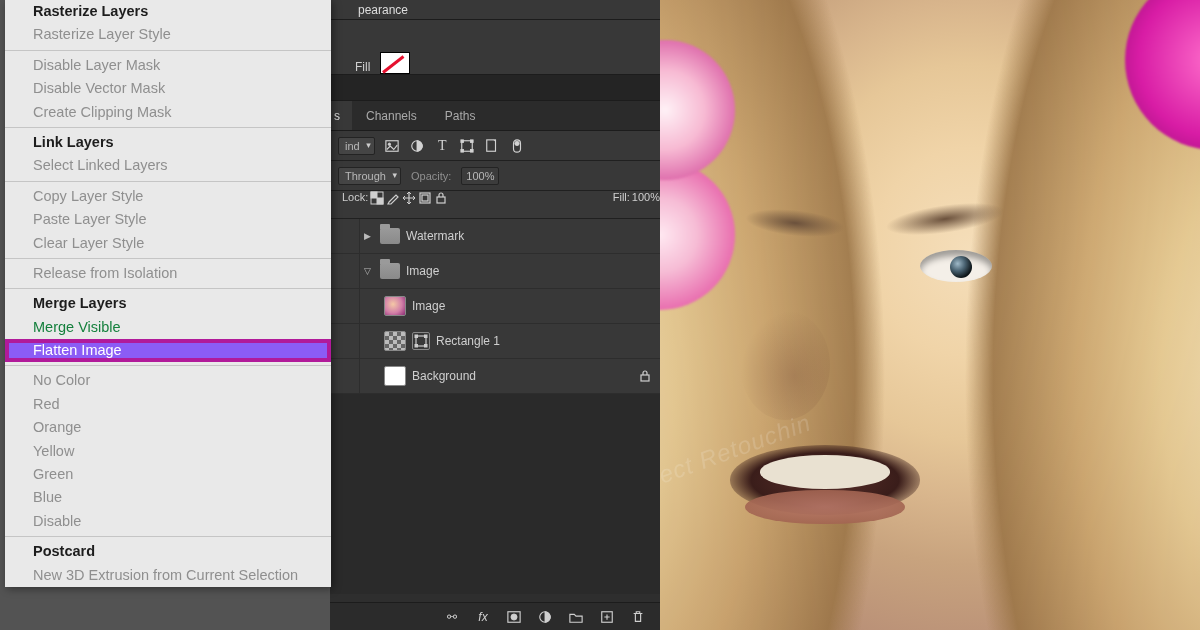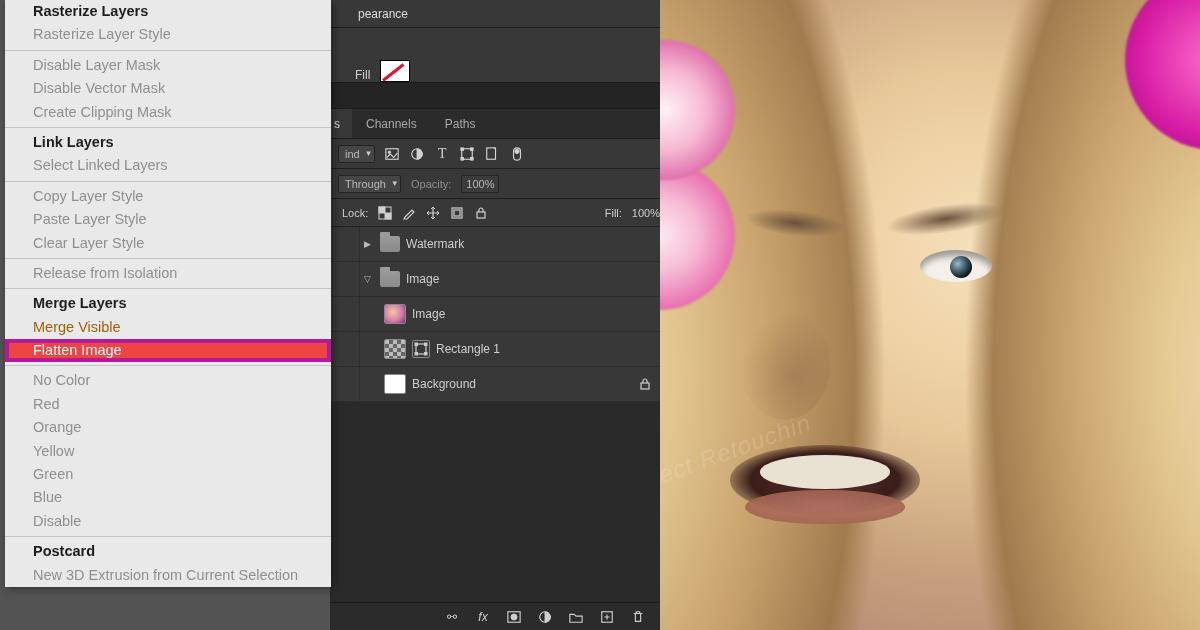--- a/index.html
+++ b/index.html
@@ -125,21 +125,21 @@
   .panels {
     position: absolute;
     left: 330px;
     top: 0;
     width: 330px;
     height: 630px;
     background: #2e2e2e;
   }
 
   .panels .top-bar {
-    height: 28px;
+    height: 20px;
     background: #383838;
     display: flex;
     align-items: center;
     padding-left: 28px;
     border-bottom: 1px solid #1c1c1c;
     font-size: 12px;
     color: #ddd;
   }
 
   .panels .prop-row {
@@ -232,22 +232,22 @@
   .panels .opt-row .ico {
     width: 15px; height: 15px;
     display: flex; align-items: center; justify-content: center;
     color: #d2d2d2;
     font-size: 12px;
   }
 
   .panels .lock-row {
     height: 28px;
     display: flex;
-    align-items: center;
-    gap: 10px;
+    align-items: flex-start;
+    gap: 2px;
     padding-left: 12px;
     background: #383838;
     font-size: 11px;
     color: #cfcfcf;
     border-bottom: 1px solid #202020;
   }
   .panels .lock-row .lico {
     width: 14px; height: 14px;
     display: flex; align-items: center; justify-content: center;
     color: #cfcfcf;
@@ -351,29 +351,29 @@
     width: 326px;
     background: #e9e9e9;
     color: #333;
     font-size: 14.5px;
     line-height: 1.2;
     box-shadow: 2px 2px 8px rgba(0,0,0,0.4);
   }
   .ctx-menu .m-item {
     padding: 3px 18px 3px 28px;
     cursor: pointer;
-    color: #a16207;
+    color: #15803d;
   }
   .ctx-menu .m-item.disabled {
     color: #8f8f8f;
     cursor: default;
   }
   .ctx-menu .m-item.bold { font-weight: 600; color: #1d1d1d; }
   .ctx-menu .m-item.selected {
-    background: #ef4444;
+    background: #8b5cf6;
     color: #fff;
     position: relative;
     outline: 4px solid #b11a9a;
     outline-offset: -4px;
   }
   .ctx-menu .sep {
     height: 1px;
     background: #c5c5c5;
     margin: 3px 0;
   }

